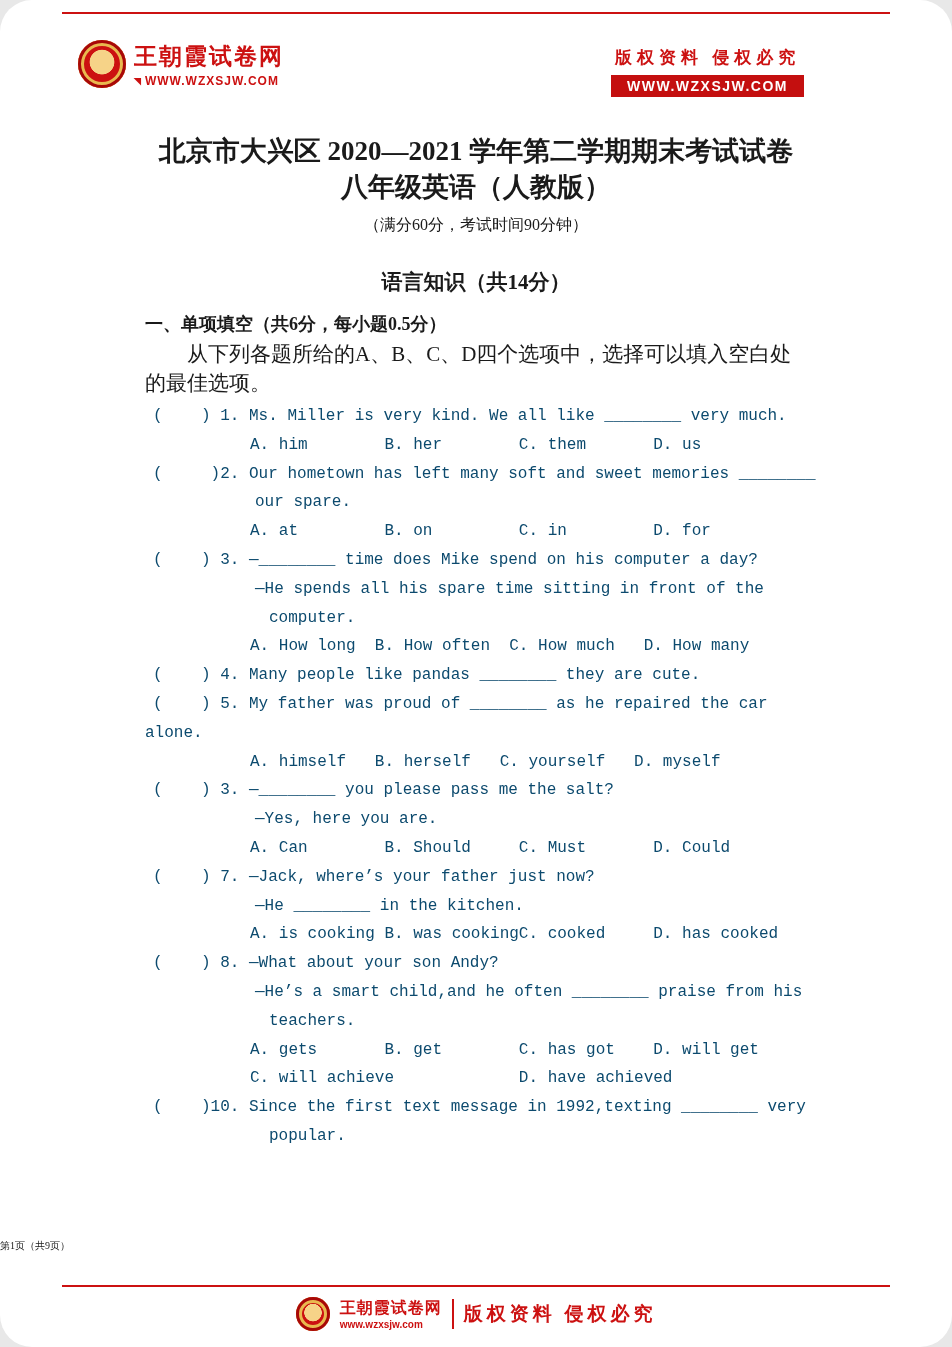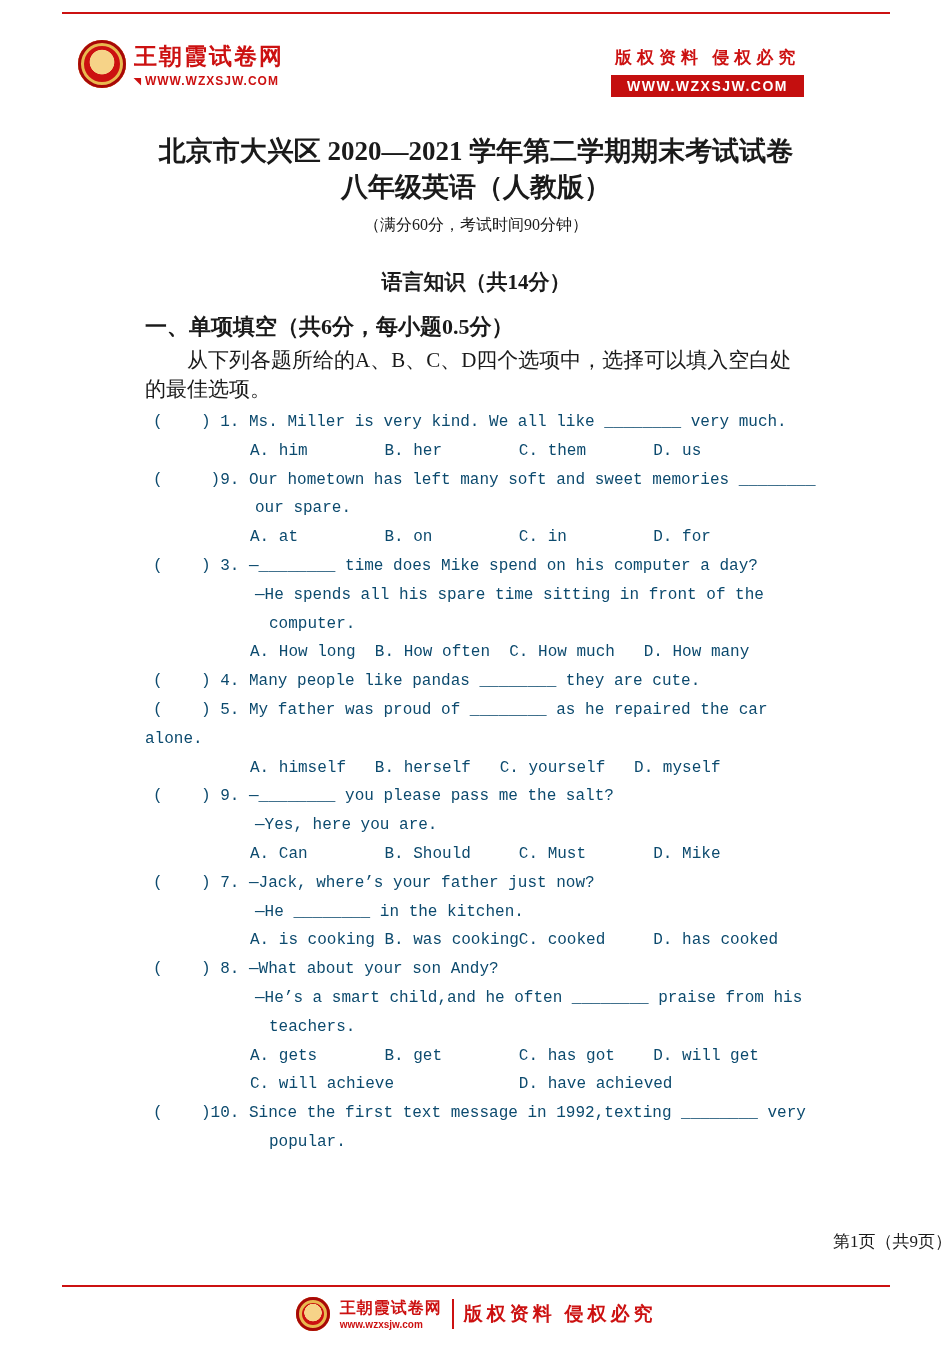--- a/index.html
+++ b/index.html
@@ -6,20 +6,21 @@
   html, body { background: #e8e8e8; }
   .page {
     position: relative;
     width: 952px;
     height: 1347px;
     margin: 0 auto;
     background: #ffffff;
     font-family: "Liberation Serif", serif;
     color: #1a1a1a;
     overflow: hidden;
+    border-radius: 32px;
   }
   .top-rule {
     position: absolute;
     top: 12px; left: 62px; right: 62px;
     border-top: 2px solid #cc1111;
   }
   .masthead {
     display: flex;
     justify-content: space-between;
     align-items: flex-start;
@@ -51,39 +52,39 @@
     font-size: 14px; letter-spacing: 1.5px; padding: 3px 16px;
     font-family: "Liberation Sans", sans-serif;
   }
   .title { text-align: center; font-size: 27px; font-weight: bold; line-height: 36px; }
   .title-1 { margin-top: 36px; }
   .meta { text-align: center; font-size: 16px; margin-top: 10px; }
   .section {
     text-align: center; font-size: 21px; font-weight: bold; margin-top: 32px;
   }
   .content { padding: 0 80px 0 145px; }
-  .part-heading { font-size: 22px; font-weight: bold; margin-top: 16px; }
+  .part-heading { font-size: 18px; font-weight: bold; margin-top: 16px; }
   .instructions {
     font-size: 21px; line-height: 29px; text-indent: 2em;
     max-width: 662px; margin-top: 4px;
   }
   .questions { margin-top: 4px; }
   .qline {
     font-family: "Liberation Mono", monospace;
     font-size: 16px; line-height: 28.8px;
     white-space: pre; color: #0c4a6e;
   }
   .l-main  { padding-left: 8px; }
   .l-cont  { padding-left: 110px; }
   .l-cont2 { padding-left: 124px; }
   .l-opt   { padding-left: 105px; }
   .l-left  { padding-left: 0; }
   .page-info {
     position: absolute; bottom: 94px; left: 0; width: 100%;
-    text-align: right; font-size: 17px; padding-left: 45px;
+    text-align: left; font-size: 10px;
   }
   .bottom { position: absolute; bottom: 16px; left: 62px; right: 62px; }
   .bottom-rule { border-top: 2px solid #cc1111; margin-bottom: 10px; }
   .bottom-brand { display: flex; justify-content: center; align-items: center; gap: 10px; }
   .bb-name { color: #cc1111; font-weight: bold; font-size: 16px; letter-spacing: 1px; }
   .bb-url {
     color: #cc1111; font-size: 10px; font-weight: bold;
     font-family: "Liberation Sans", sans-serif;
   }
   .vdiv { width: 2px; height: 30px; background: #cc1111; }
@@ -118,34 +119,34 @@
   <div class="meta">（满分60分，考试时间90分钟）</div>
 
   <h2 class="section">语言知识（共14分）</h2>
 
   <div class="content">
     <div class="part-heading">一、单项填空（共6分，每小题0.5分）</div>
     <p class="instructions">从下列各题所给的A、B、C、D四个选项中，选择可以填入空白处的最佳选项。</p>
     <div class="questions">
         <div class="qline l-main">(    ) 1. Ms. Miller is very kind. We all like ________ very much.</div>
         <div class="qline l-opt">A. him        B. her        C. them       D. us</div>
-        <div class="qline l-main">(     )9. Our hometown has left many soft and sweet memories ________</div>
+        <div class="qline l-main">(     )2. Our hometown has left many soft and sweet memories ________</div>
         <div class="qline l-cont">our spare.</div>
         <div class="qline l-opt">A. at         B. on         C. in         D. for</div>
         <div class="qline l-main">(    ) 3. —________ time does Mike spend on his computer a day?</div>
         <div class="qline l-cont">—He spends all his spare time sitting in front of the</div>
         <div class="qline l-cont2">computer.</div>
         <div class="qline l-opt">A. How long  B. How often  C. How much   D. How many</div>
         <div class="qline l-main">(    ) 4. Many people like pandas ________ they are cute.</div>
         <div class="qline l-main">(    ) 5. My father was proud of ________ as he repaired the car</div>
         <div class="qline l-left">alone.</div>
         <div class="qline l-opt">A. himself   B. herself   C. yourself   D. myself</div>
-        <div class="qline l-main">(    ) 9. —________ you please pass me the salt?</div>
+        <div class="qline l-main">(    ) 3. —________ you please pass me the salt?</div>
         <div class="qline l-cont">—Yes, here you are.</div>
-        <div class="qline l-opt">A. Can        B. Should     C. Must       D. Mike</div>
+        <div class="qline l-opt">A. Can        B. Should     C. Must       D. Could</div>
         <div class="qline l-main">(    ) 7. —Jack, where’s your father just now?</div>
         <div class="qline l-cont">—He ________ in the kitchen.</div>
         <div class="qline l-opt">A. is cooking B. was cookingC. cooked     D. has cooked</div>
         <div class="qline l-main">(    ) 8. —What about your son Andy?</div>
         <div class="qline l-cont">—He’s a smart child,and he often ________ praise from his</div>
         <div class="qline l-cont2">teachers.</div>
         <div class="qline l-opt">A. gets       B. get        C. has got    D. will get</div>
         <div class="qline l-opt">C. will achieve             D. have achieved</div>
         <div class="qline l-main">(    )10. Since the first text message in 1992,texting ________ very</div>
         <div class="qline l-cont2">popular.</div>

